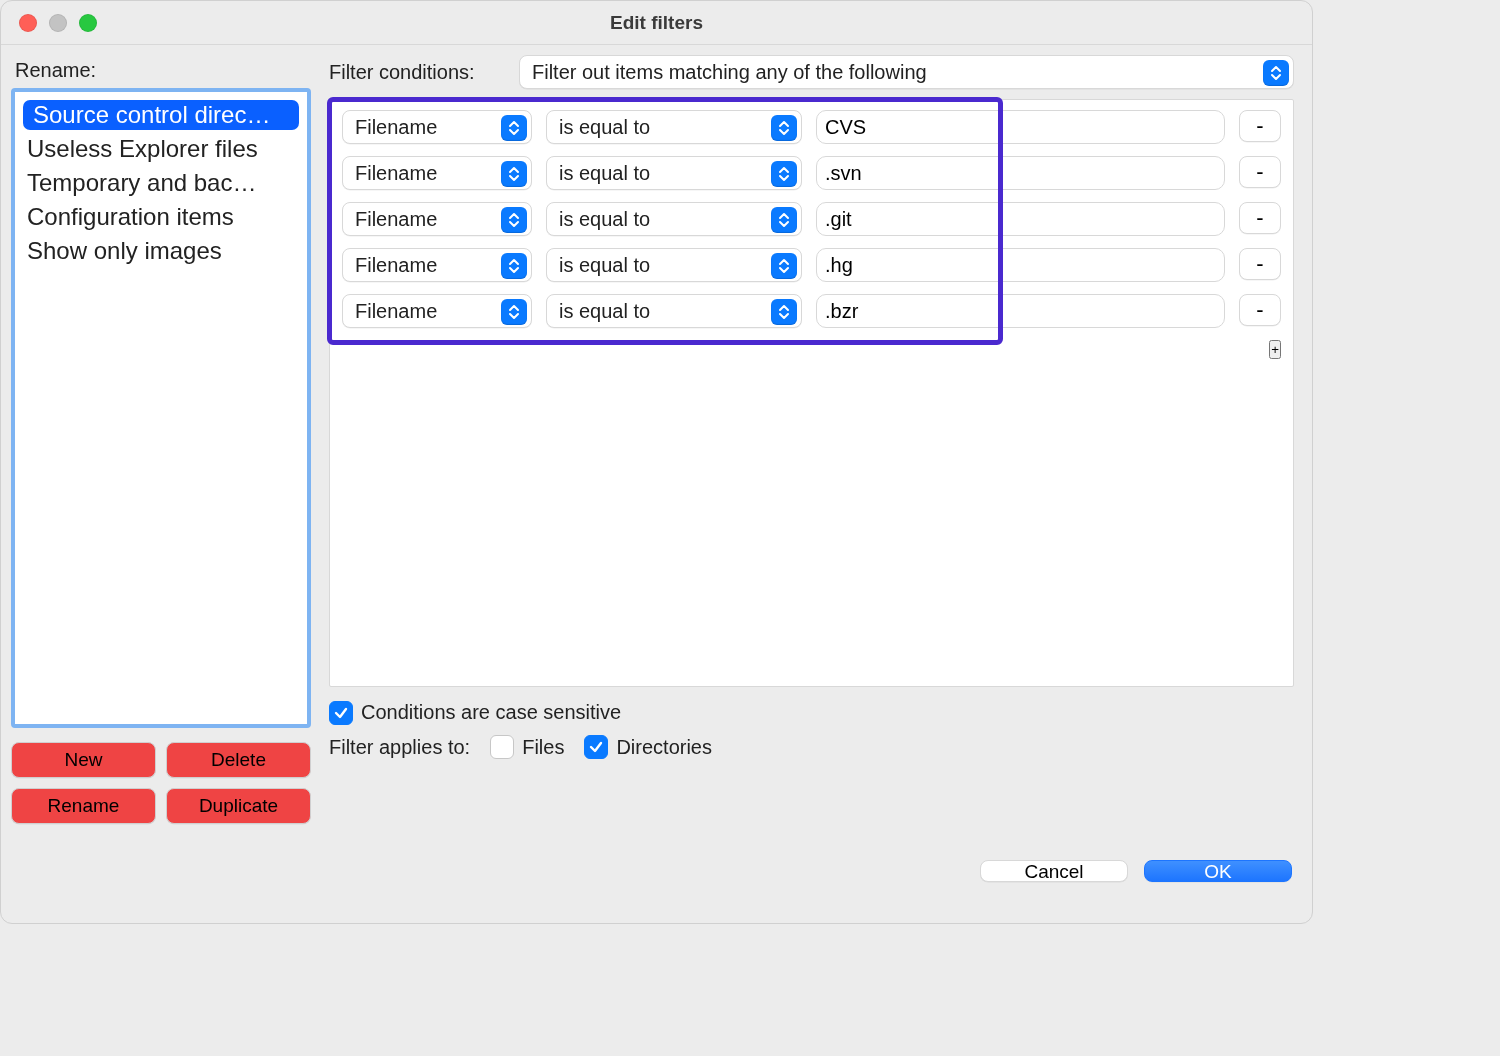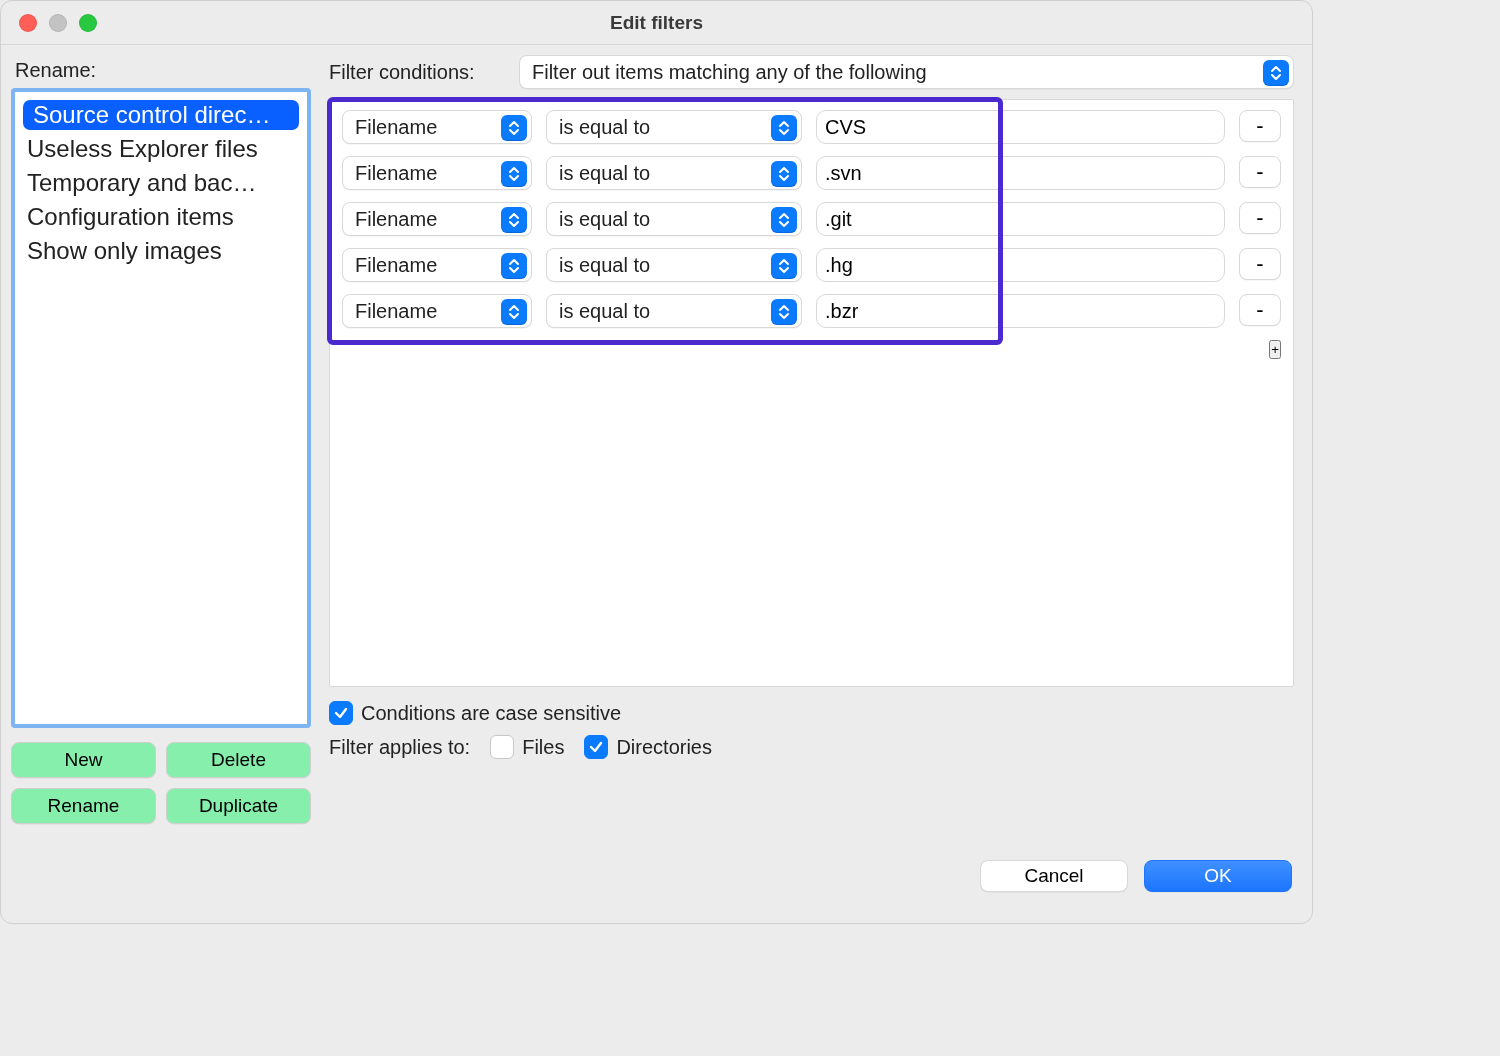--- a/index.html
+++ b/index.html
@@ -85,21 +85,21 @@
     }
 
     .side-buttons {
       display: grid;
       grid-template-columns: 1fr 1fr;
       gap: 10px;
       margin-top: 14px;
     }
     .side-buttons button {
       height: 36px;
-      background: #86efac;
+      background: #ef4444;
       border: 1px solid #d0cfd0;
       border-radius: 8px;
       font-size: 19px;
       box-shadow: 0 0.5px 0.5px rgba(0,0,0,0.07);
       cursor: default;
     }
 
     
     .main {
       flex: 1;
@@ -218,21 +218,21 @@
     .chk svg { display: none; }
 
     
     .footer {
       display: flex;
       justify-content: flex-end;
       gap: 16px;
       padding: 20px 20px 0 0;
     }
     .footer button {
-      width: 148px; height: 32px;
+      width: 148px; height: 22px;
       border-radius: 8px;
       font-size: 19px;
       border: 1px solid #d8d8d8;
       background: #fff;
       box-shadow: 0 0.5px 0.5px rgba(0,0,0,0.07);
     }
     .footer button.primary {
       background: linear-gradient(#3f90ff, #1d75ff);
       border-color: #1d75ff;
       color: #fff;
@@ -393,21 +393,21 @@
         <input class="field val" value=".bzr" style="">
         <button class="pm">-</button>
       </div>
 
       <div class="add-holder">
         <button class="pm">+</button>
       </div>
     </div>
 
     <div class="caption">
-      <span style="display:inline-flex; align-items:center">
+      <span style="display:inline-flex; align-items:flex-start">
         <span class="chk checked">
           <svg width="14" height="14" viewBox="0 0 14 14">
               <path d="M2 7 L6 11 L12 3" stroke="white" stroke-width="2.4" fill="none" stroke-linecap="round" stroke-linejoin="round"></path>
             </svg>
         </span>
         <span>Conditions are case sensitive</span>
       </span>
     </div>
 
     <div class="caption" style="margin-top:10px">

